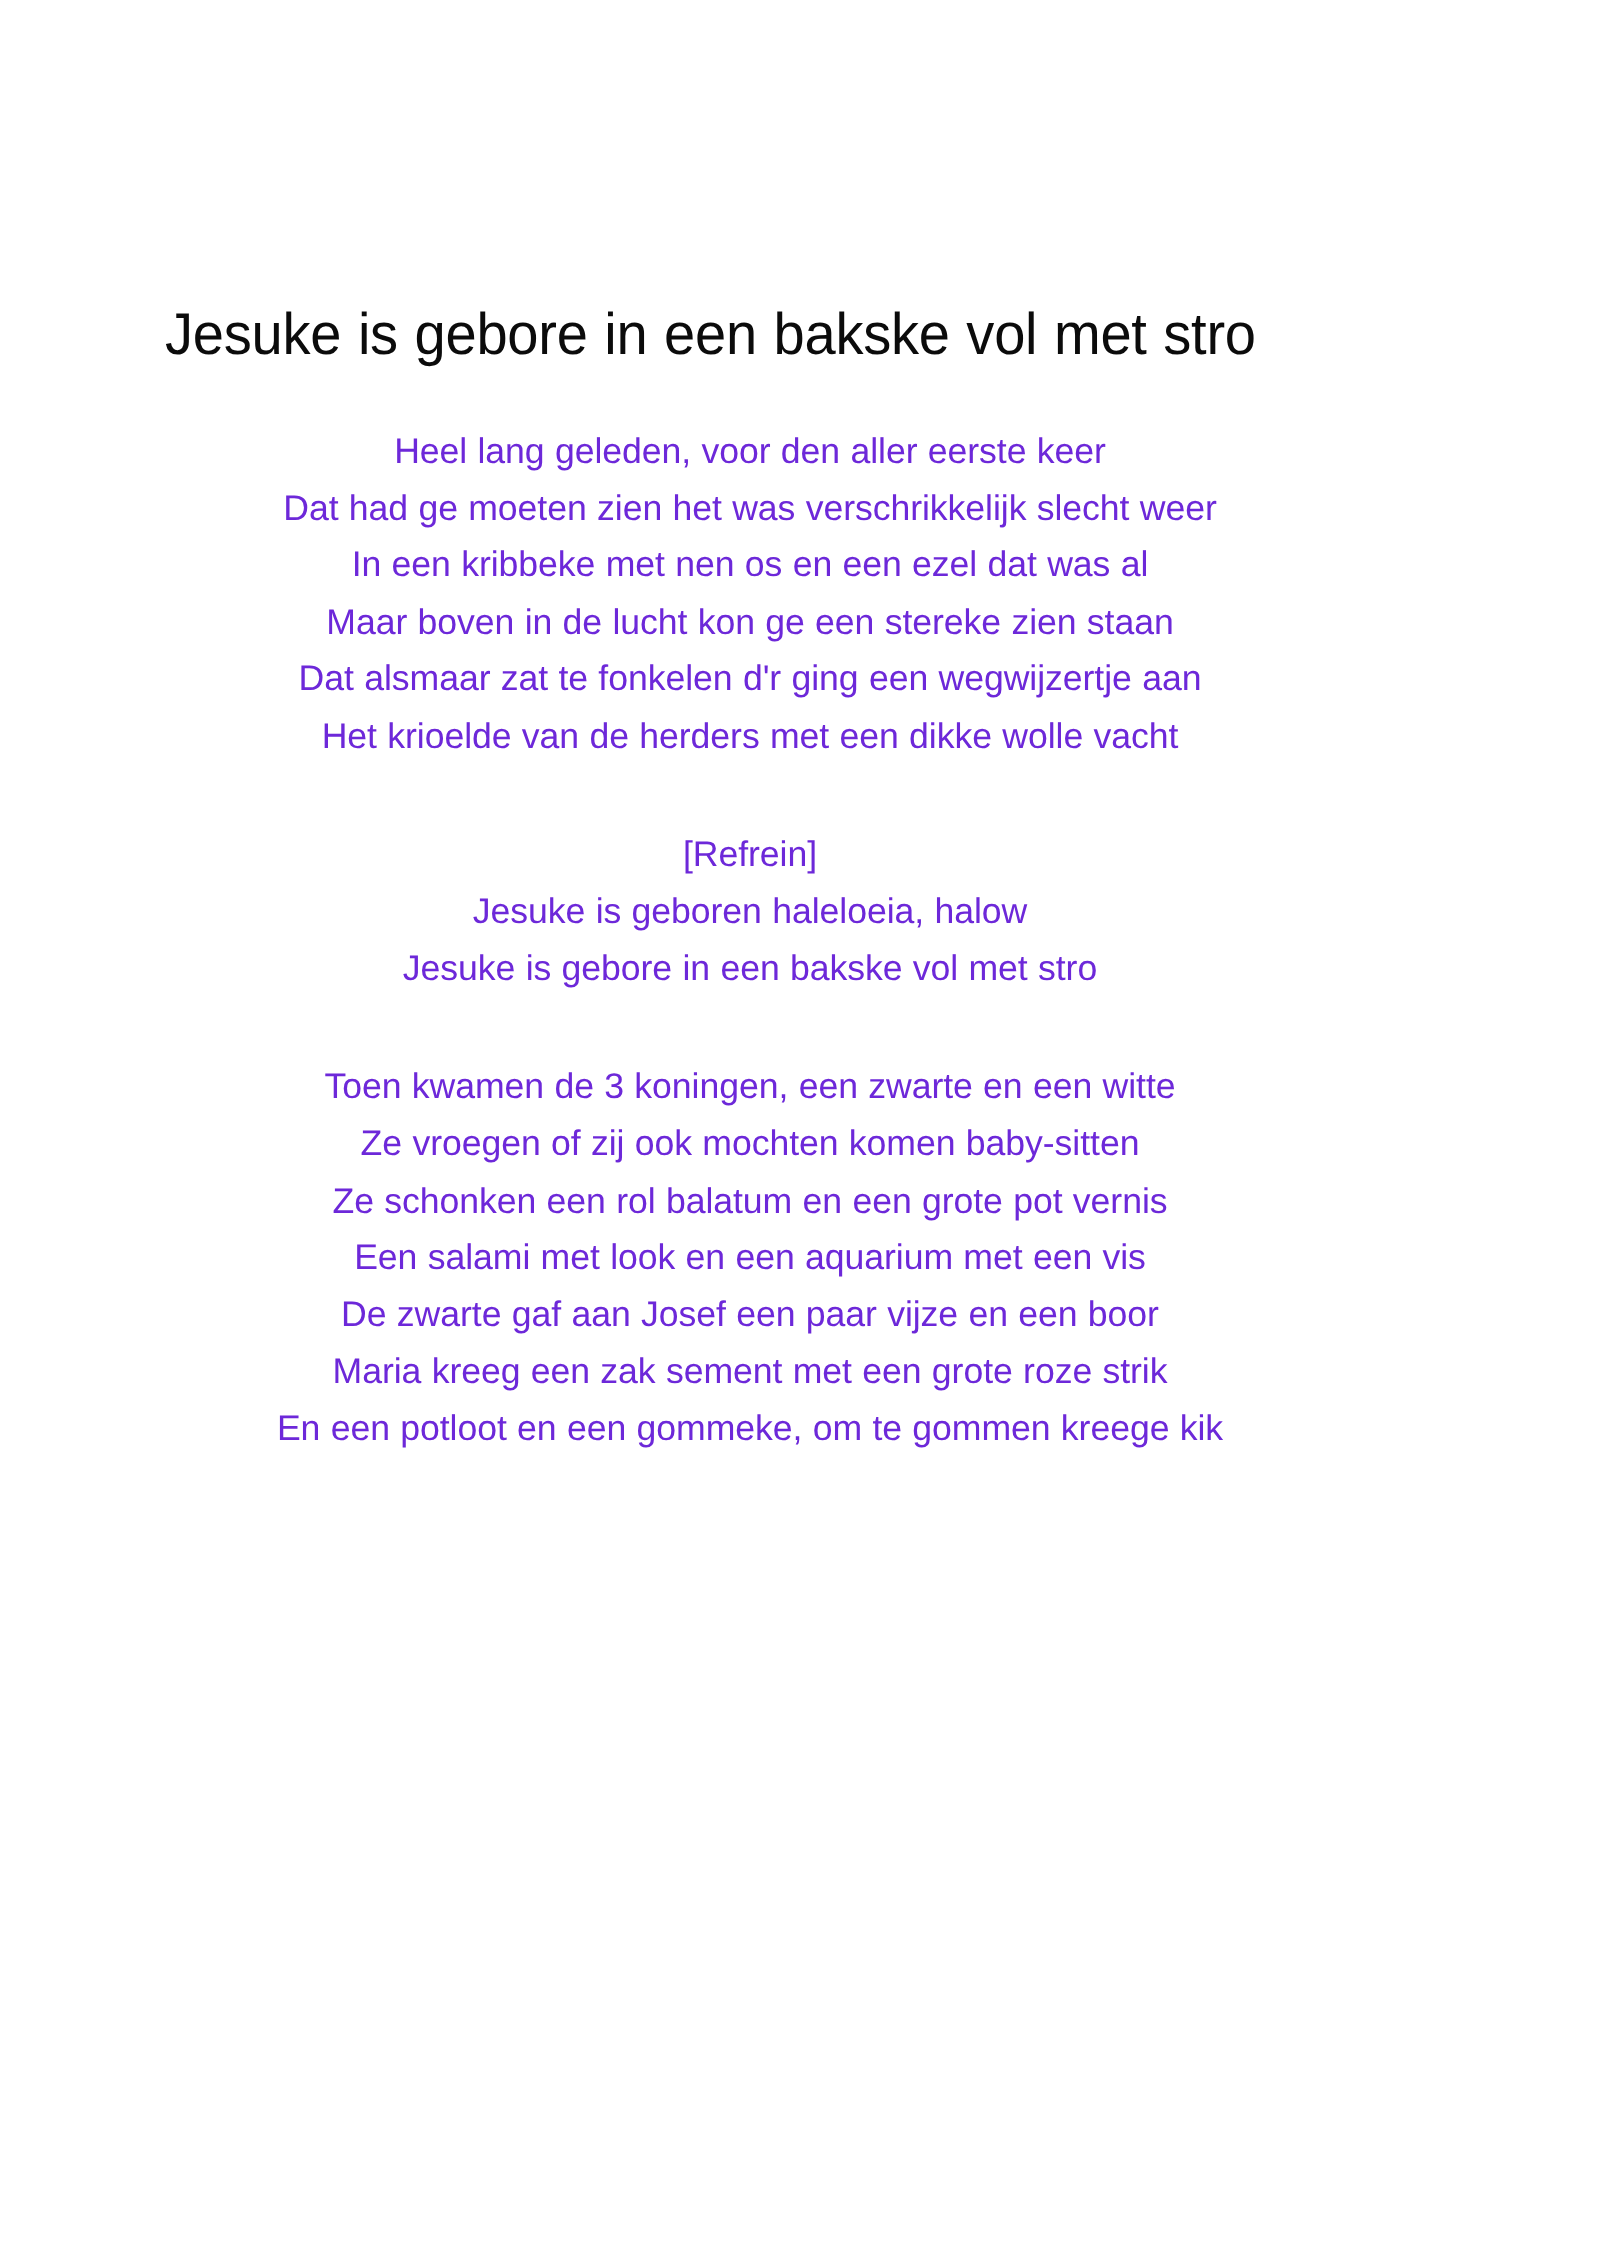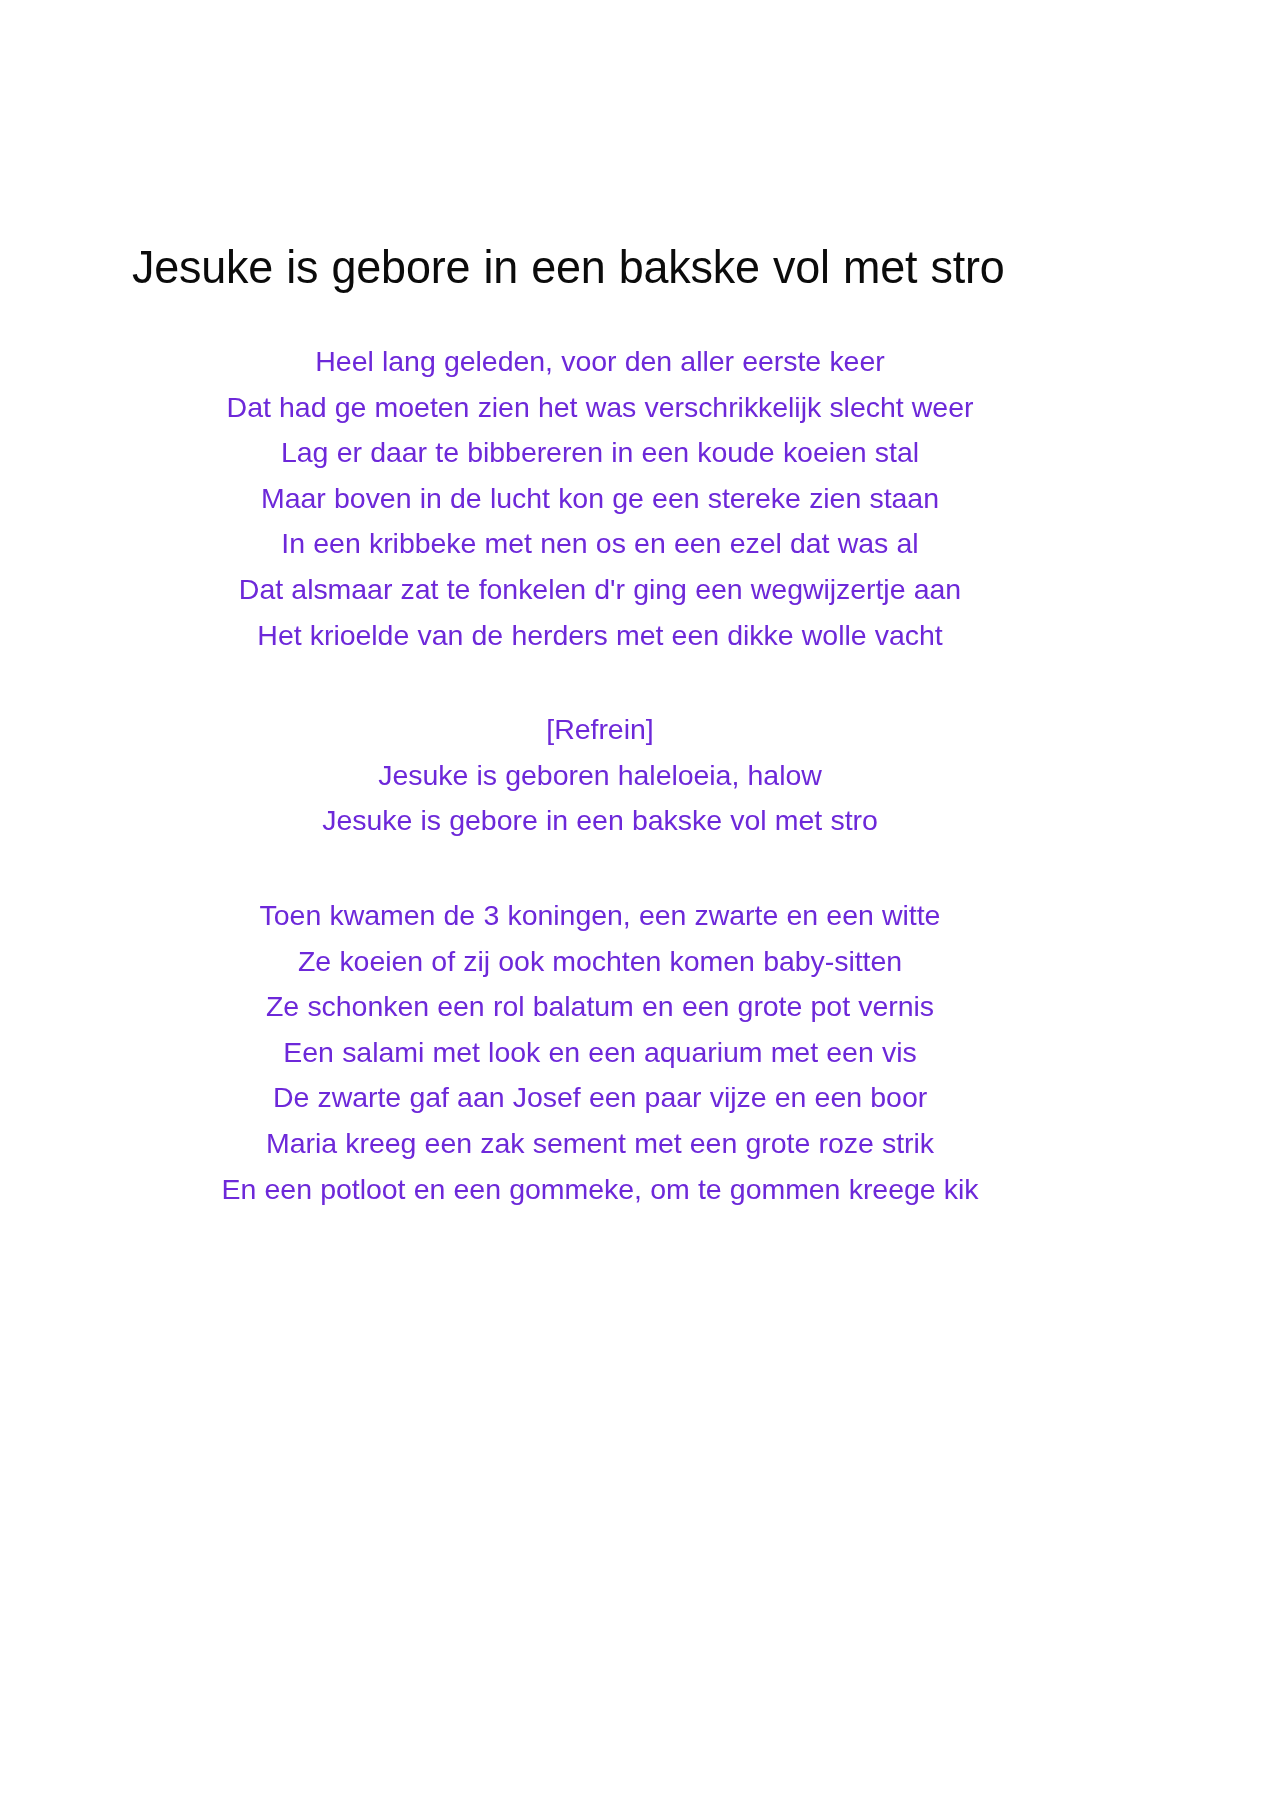--- a/index.html
+++ b/index.html
@@ -76,36 +76,35 @@
 <div class="page">
   <div class="content">
 
     <h1 class="doc-title">Jesuke is gebore in een bakske vol met stro</h1>
 
     <div class="lyrics">
 
       <div class="stanza">
         <span class="line">Heel lang geleden, voor den aller eerste keer</span>
         <span class="line">Dat had ge moeten zien het was verschrikkelijk slecht weer</span>
-        <span class="line">Lag er daar te bibbereren in een koude koeien stal</span>
+        <span class="line">In een kribbeke met nen os en een ezel dat was al</span>
         <span class="line">Maar boven in de lucht kon ge een stereke zien staan</span>
-        <span class="line">In een kribbeke met nen os en een ezel dat was al</span>
         <span class="line">Dat alsmaar zat te fonkelen d'r ging een wegwijzertje aan</span>
         <span class="line">Het krioelde van de herders met een dikke wolle vacht</span>
       </div>
 
       <div class="stanza">
         <span class="line">[Refrein]</span>
         <span class="line">Jesuke is geboren haleloeia, halow</span>
         <span class="line">Jesuke is gebore in een bakske vol met stro</span>
       </div>
 
       <div class="stanza">
         <span class="line">Toen kwamen de 3 koningen, een zwarte en een witte</span>
-        <span class="line">Ze koeien of zij ook mochten komen baby-sitten</span>
+        <span class="line">Ze vroegen of zij ook mochten komen baby-sitten</span>
         <span class="line">Ze schonken een rol balatum en een grote pot vernis</span>
         <span class="line">Een salami met look en een aquarium met een vis</span>
         <span class="line">De zwarte gaf aan Josef een paar vijze en een boor</span>
         <span class="line">Maria kreeg een zak sement met een grote roze strik</span>
         <span class="line">En een potloot en een gommeke, om te gommen kreege kik</span>
       </div>
 
     </div>
   </div>
 </div>

